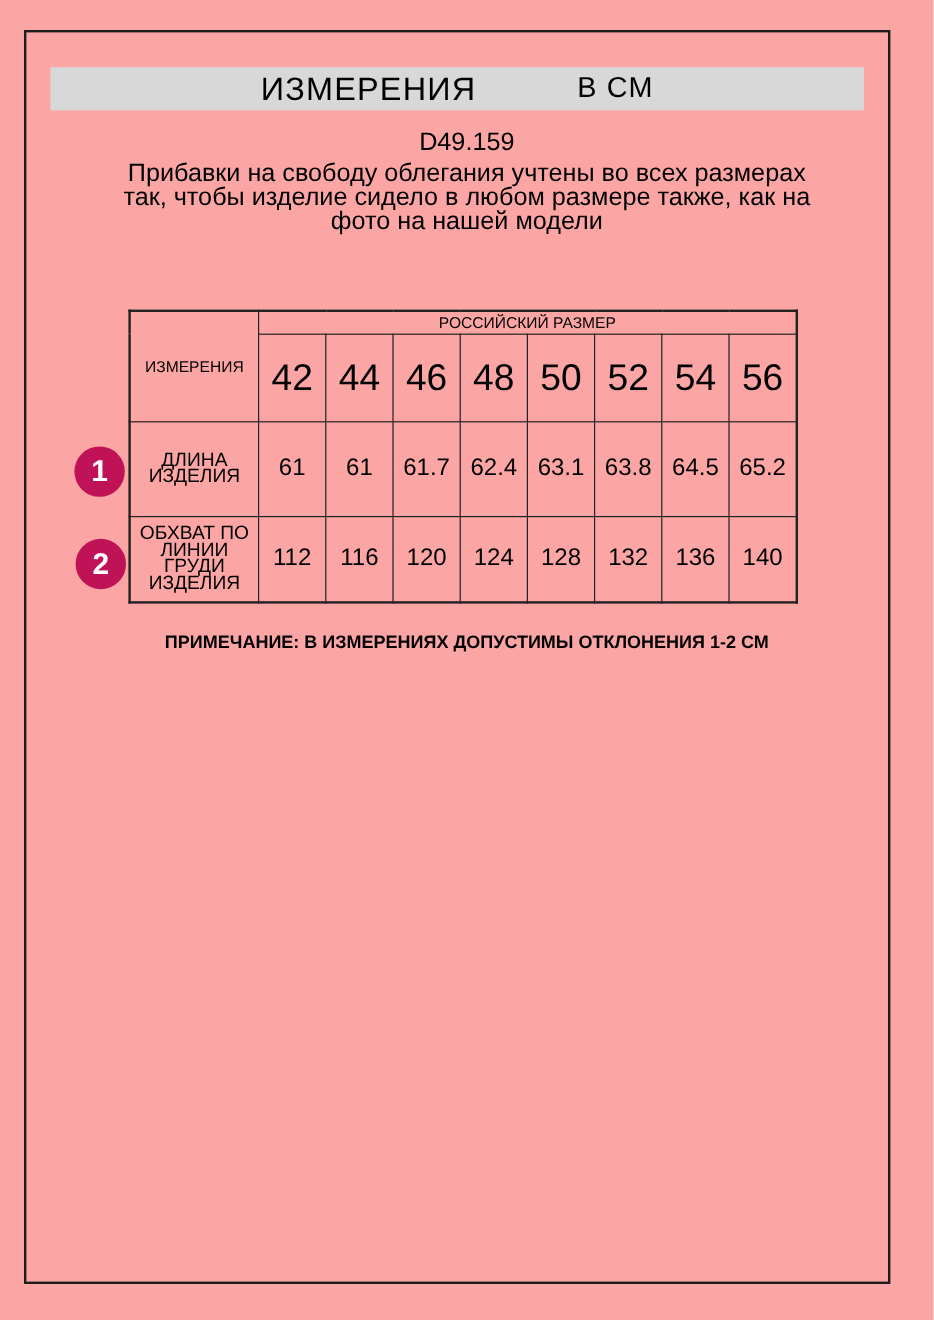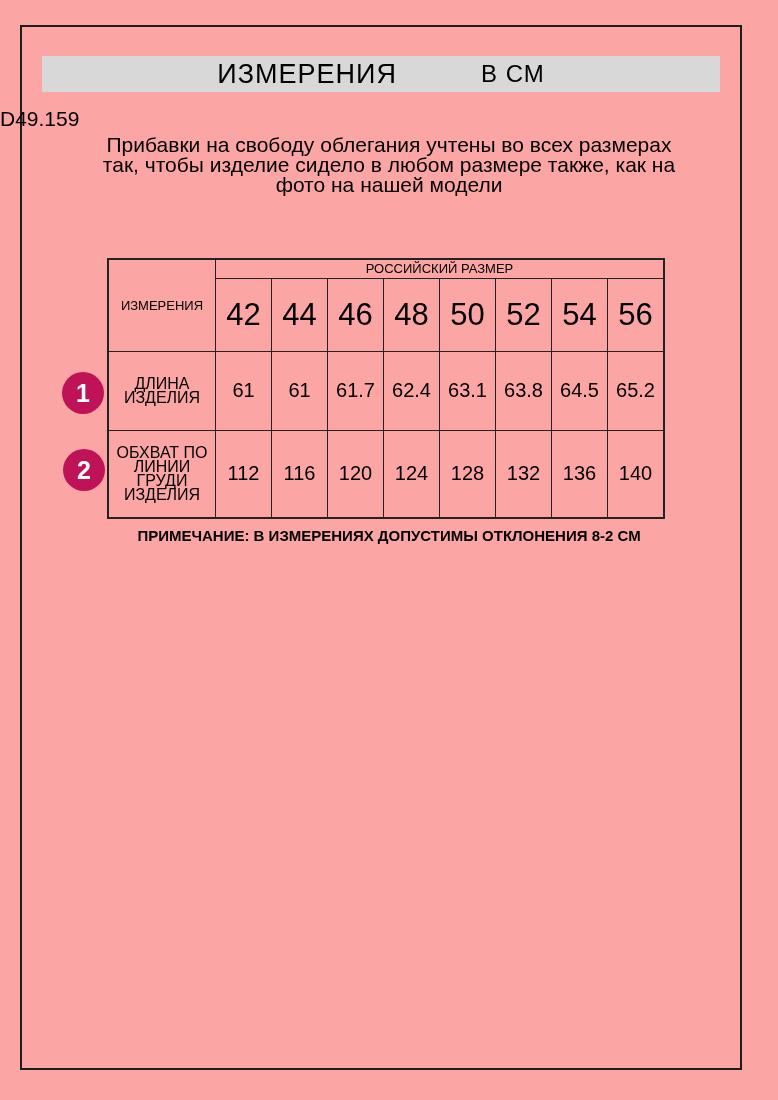--- a/index.html
+++ b/index.html
@@ -51,21 +51,21 @@
     font-size: 24px;
     font-weight: normal;
     margin-left: 38px;
     letter-spacing: 1px;
   }
   .model-code {
     position: absolute;
     top: 107px;
     left: 0;
     width: 100%;
-    text-align: left;
+    text-align: center;
     font-size: 21px;
     font-weight: normal;
   }
   .description {
     position: absolute;
     top: 135px;
     left: 50%;
     transform: translateX(-50%);
     width: 600px;
     text-align: center;
@@ -87,21 +87,21 @@
     vertical-align: middle;
     padding: 0;
     font-weight: normal;
   }
   .corner-cell { width: 106px; font-size: 13px; }
   .span-header-row { height: 19px; }
   .span-header-cell { font-size: 13px; }
   .sizes-row { height: 73px; }
   .size-cell { width: 55px; font-size: 31px; font-weight: bold; }
   .data-row-1 { height: 79px; }
-  .data-row-2 { height: 88px; border-radius: 10px; }
+  .data-row-2 { height: 72px; border-radius: 10px; }
   .row-label { font-size: 16px; line-height: 14px; padding: 0 5px; }
   .value-cell { font-size: 20px; }
   .marker {
     position: absolute;
     width: 42px;
     height: 42px;
     border-radius: 50%;
     color: #ffffff;
     display: flex;
     align-items: center;
@@ -174,15 +174,15 @@
         <td class="value-cell">132</td>
         <td class="value-cell">136</td>
         <td class="value-cell">140</td>
       </tr>
     </tbody>
   </table>
 
   <div class="marker marker-1" style="background: rgb(191, 18, 87);">1</div>
   <div class="marker marker-2" style="background: rgb(191, 18, 87);">2</div>
 
-  <div class="note">ПРИМЕЧАНИЕ: В ИЗМЕРЕНИЯХ ДОПУСТИМЫ ОТКЛОНЕНИЯ 8-2 СМ</div>
+  <div class="note">ПРИМЕЧАНИЕ: В ИЗМЕРЕНИЯХ ДОПУСТИМЫ ОТКЛОНЕНИЯ 1-2 СМ</div>
 
 </div>
 
 </body></html>

